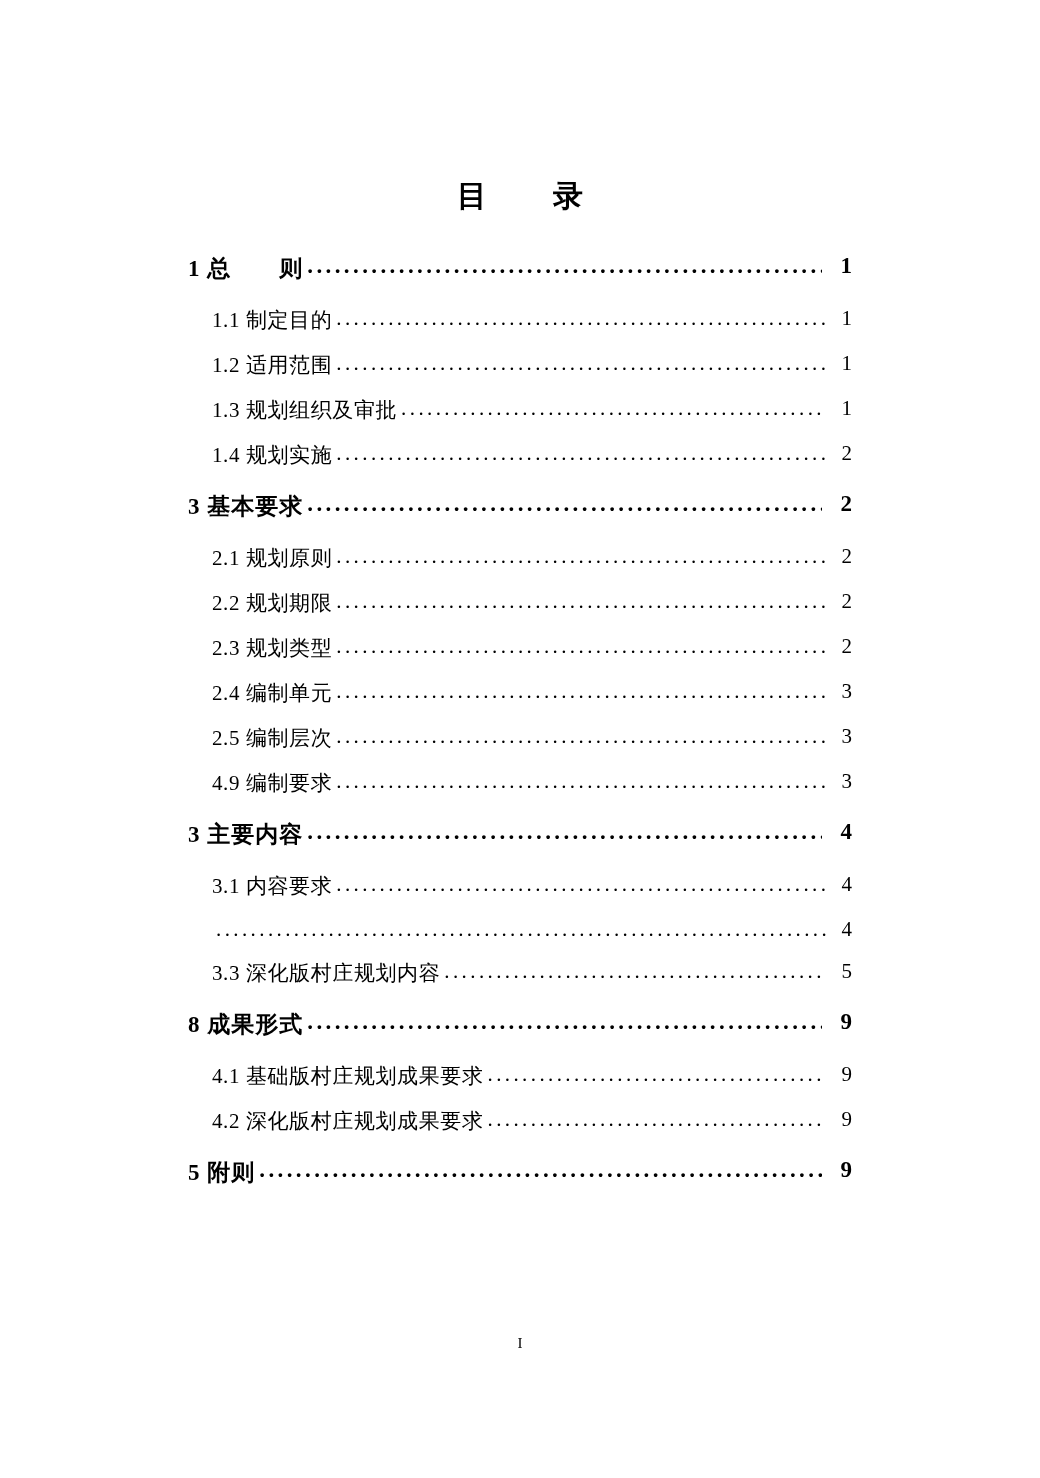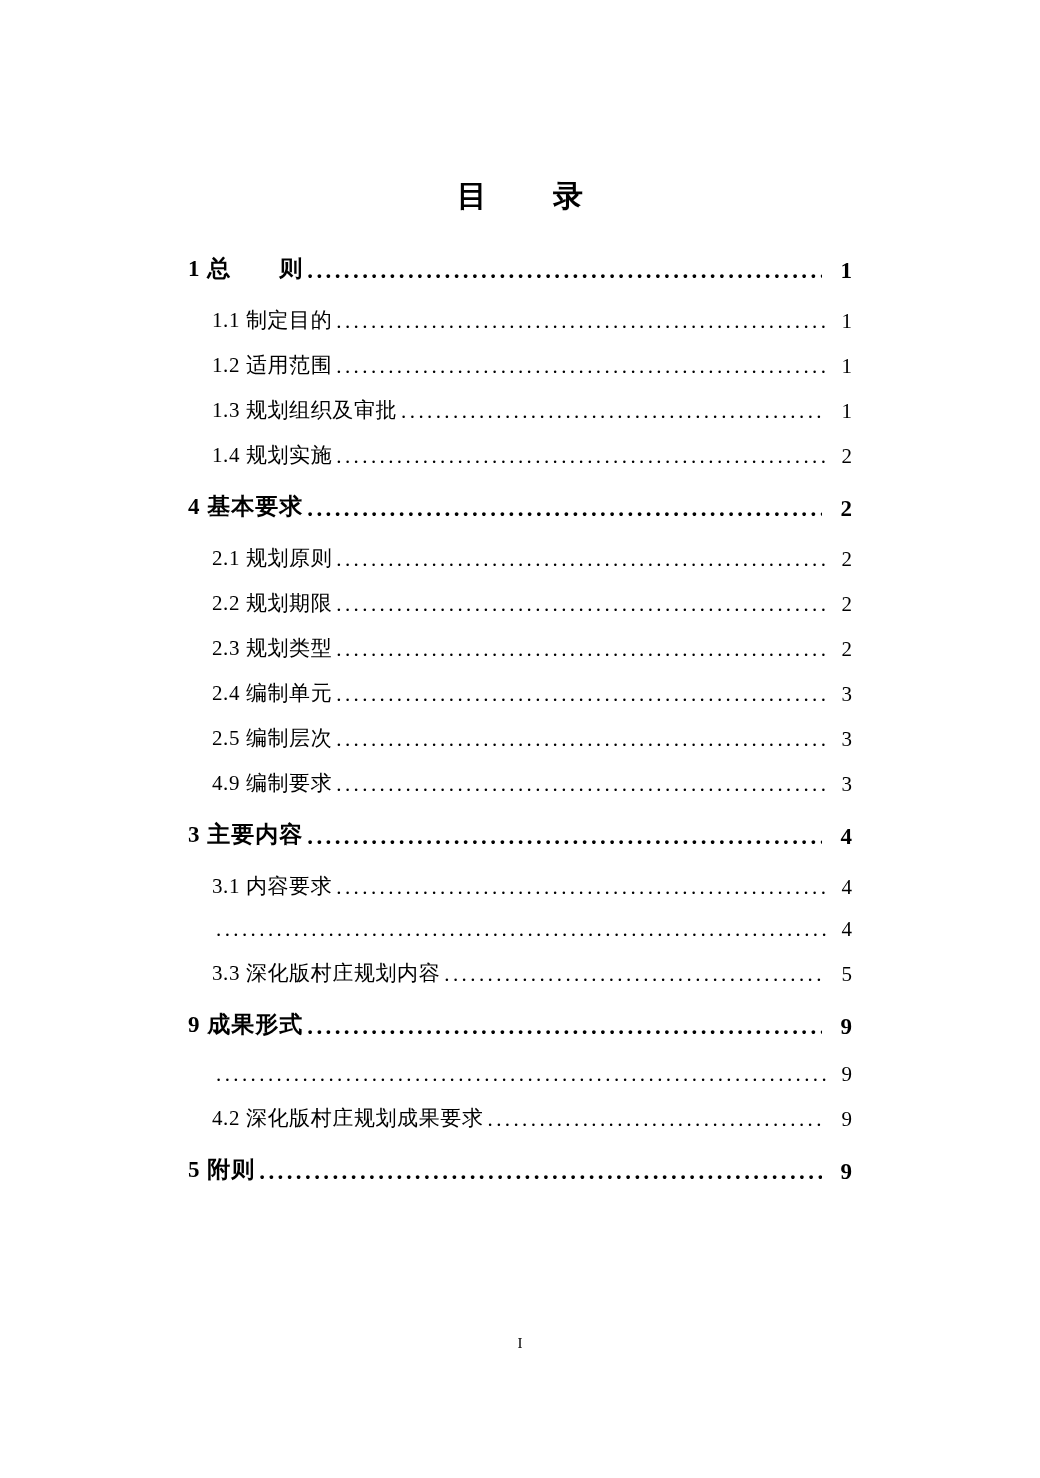--- a/index.html
+++ b/index.html
@@ -32,21 +32,21 @@
   .toc-list {
     margin: 0;
     padding: 0;
     list-style: none;
     width: 664px;
     margin-left: 188px;
     margin-top: 36px;
   }
   .toc-entry {
     display: flex;
-    align-items: flex-end;
+    align-items: flex-start;
     width: 100%;
     box-sizing: border-box;
   }
   .toc-entry .label {
     white-space: nowrap;
     flex: 0 0 auto;
   }
   .toc-entry .dots {
     flex: 1 1 auto;
     overflow: hidden;
@@ -120,21 +120,21 @@
         <span class="label">1.3 规划组织及审批</span>
         <span class="dots">...............................................................................................</span>
         <span class="page-num">1</span>
       </li>
       <li class="toc-entry lvl2">
         <span class="label">1.4 规划实施</span>
         <span class="dots">...............................................................................................</span>
         <span class="page-num">2</span>
       </li>
       <li class="toc-entry lvl1">
-        <span class="label">4 基本要求</span>
+        <span class="label">3 基本要求</span>
         <span class="dots">...............................................................................................</span>
         <span class="page-num">2</span>
       </li>
       <li class="toc-entry lvl2">
         <span class="label">2.1 规划原则</span>
         <span class="dots">...............................................................................................</span>
         <span class="page-num">2</span>
       </li>
       <li class="toc-entry lvl2">
         <span class="label">2.2 规划期限</span>
@@ -174,25 +174,26 @@
       <li class="toc-entry lvl2">
         <span class="dots">...............................................................................................</span>
         <span class="page-num">4</span>
       </li>
       <li class="toc-entry lvl2">
         <span class="label">3.3 深化版村庄规划内容</span>
         <span class="dots">...............................................................................................</span>
         <span class="page-num">5</span>
       </li>
       <li class="toc-entry lvl1">
-        <span class="label">9 成果形式</span>
-        <span class="dots">...............................................................................................</span>
-        <span class="page-num">9</span>
-      </li>
-      <li class="toc-entry lvl2">
+        <span class="label">8 成果形式</span>
+        <span class="dots">...............................................................................................</span>
+        <span class="page-num">9</span>
+      </li>
+      <li class="toc-entry lvl2">
+        <span class="label">4.1 基础版村庄规划成果要求</span>
         <span class="dots">...............................................................................................</span>
         <span class="page-num">9</span>
       </li>
       <li class="toc-entry lvl2">
         <span class="label">4.2 深化版村庄规划成果要求</span>
         <span class="dots">...............................................................................................</span>
         <span class="page-num">9</span>
       </li>
       <li class="toc-entry lvl1">
         <span class="label">5 附则</span>

